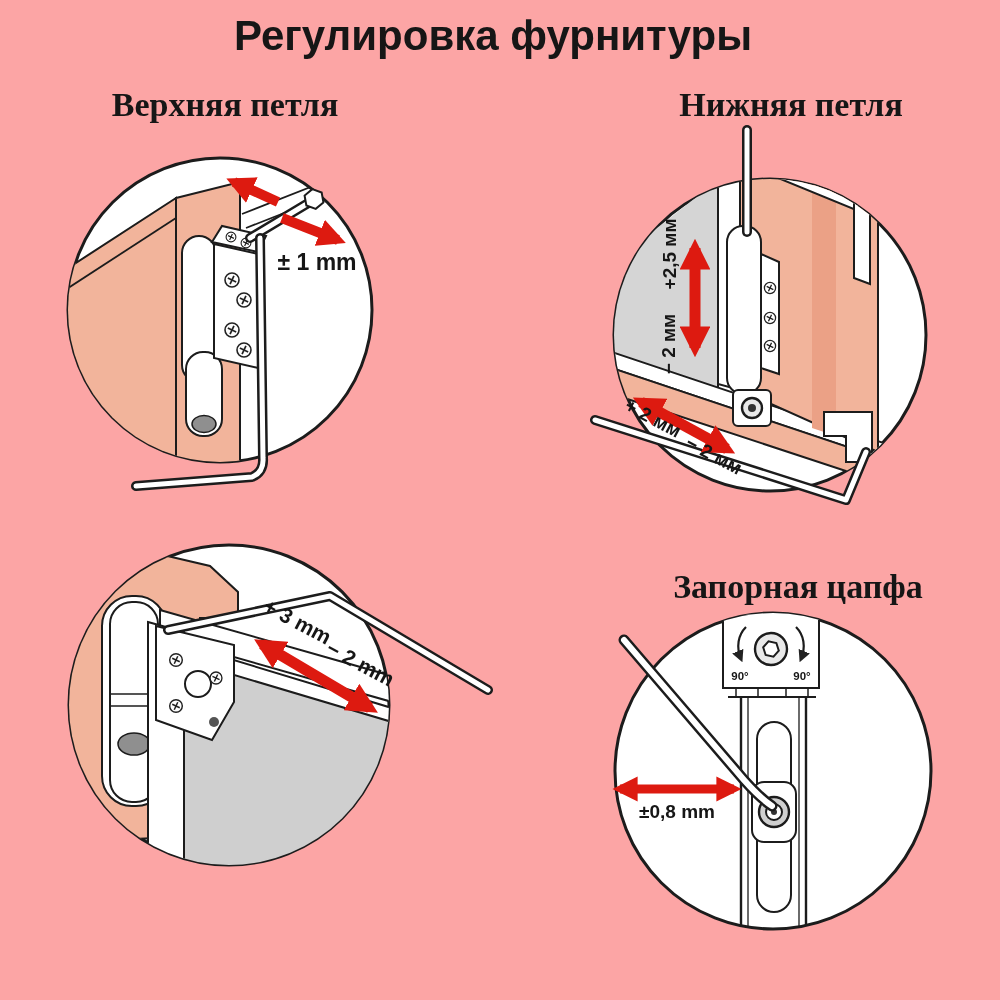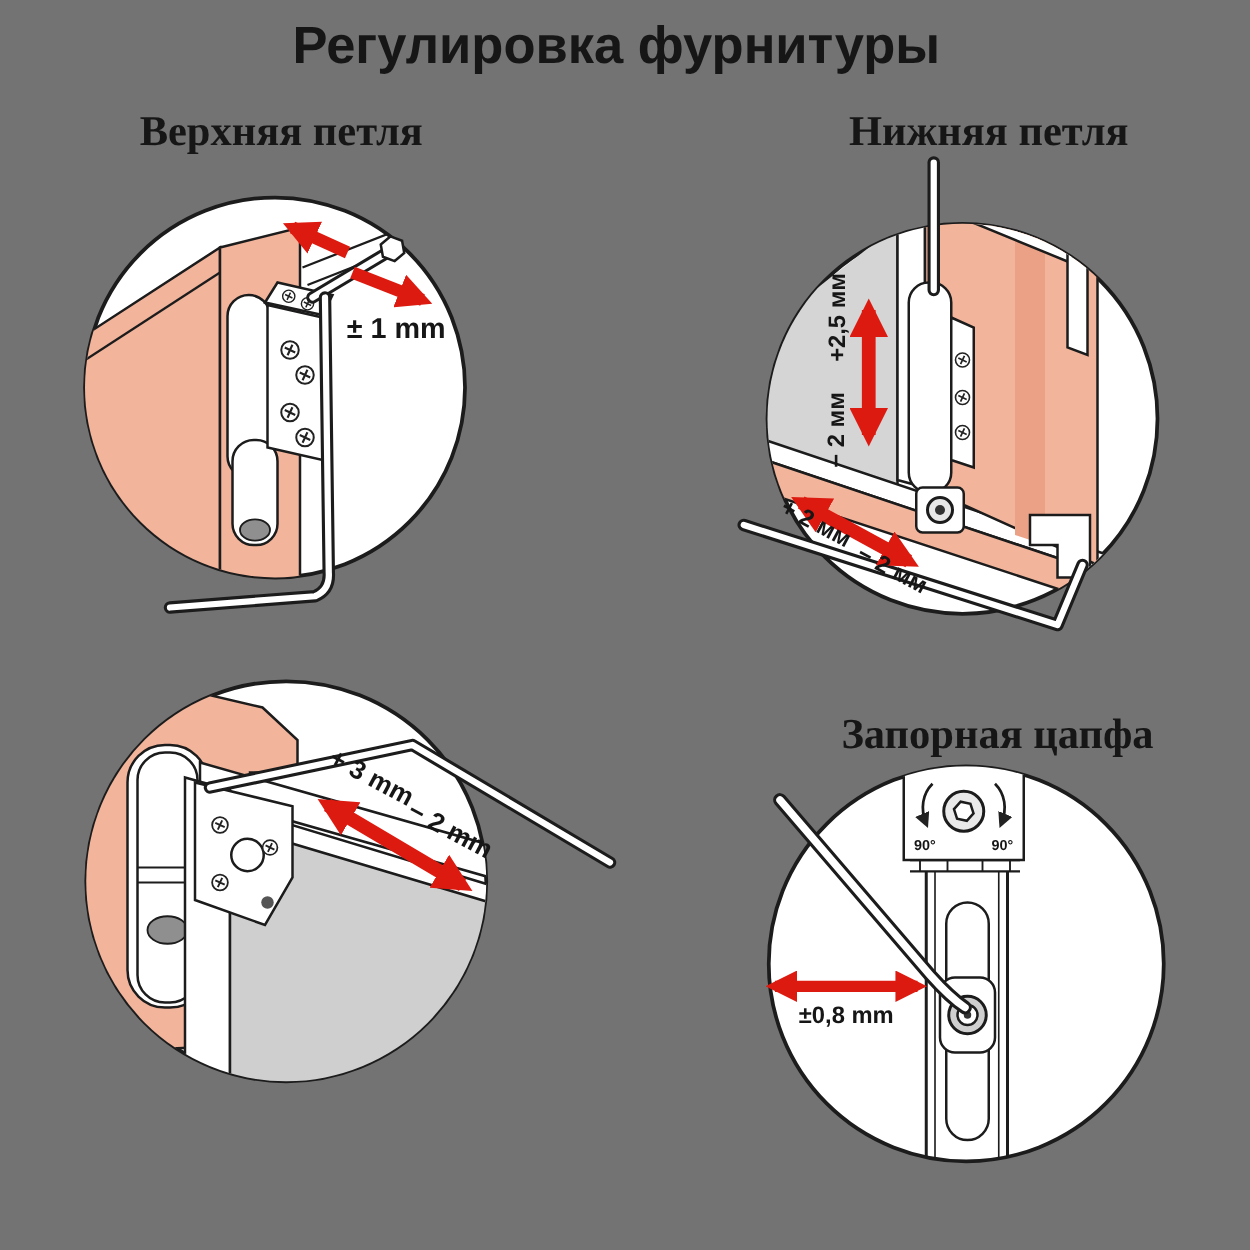--- a/index.html
+++ b/index.html
@@ -1,16 +1,16 @@
 <!DOCTYPE html>
 <html><head>
 <meta charset="utf-8">
 <style>
   html,body{margin:0;padding:0;background:#fff;}
-  #page{position:relative;width:1000px;height:1000px;background:#737373;overflow:hidden;}
+  #page{position:relative;width:1000px;height:1000px;background:#fca5a5;overflow:hidden;}
   svg{display:block;}
   text{fill:#161616;}
   .title{font:700 42px "Liberation Sans",sans-serif;}
   .heading{font:700 34px "Liberation Serif",serif;}
   .lbl{font:700 23px "Liberation Sans",sans-serif;}
   .lbl-m{font:700 21px "Liberation Sans",sans-serif;}
   .lbl-s{font:700 19px "Liberation Sans",sans-serif;}
   .lbl-xs{font:700 11.5px "Liberation Sans",sans-serif;}
   .circ{fill:#fff;stroke:#1c1c1c;stroke-width:3;}
   .ol{fill:#fff;stroke:#1c1c1c;stroke-width:2;}

